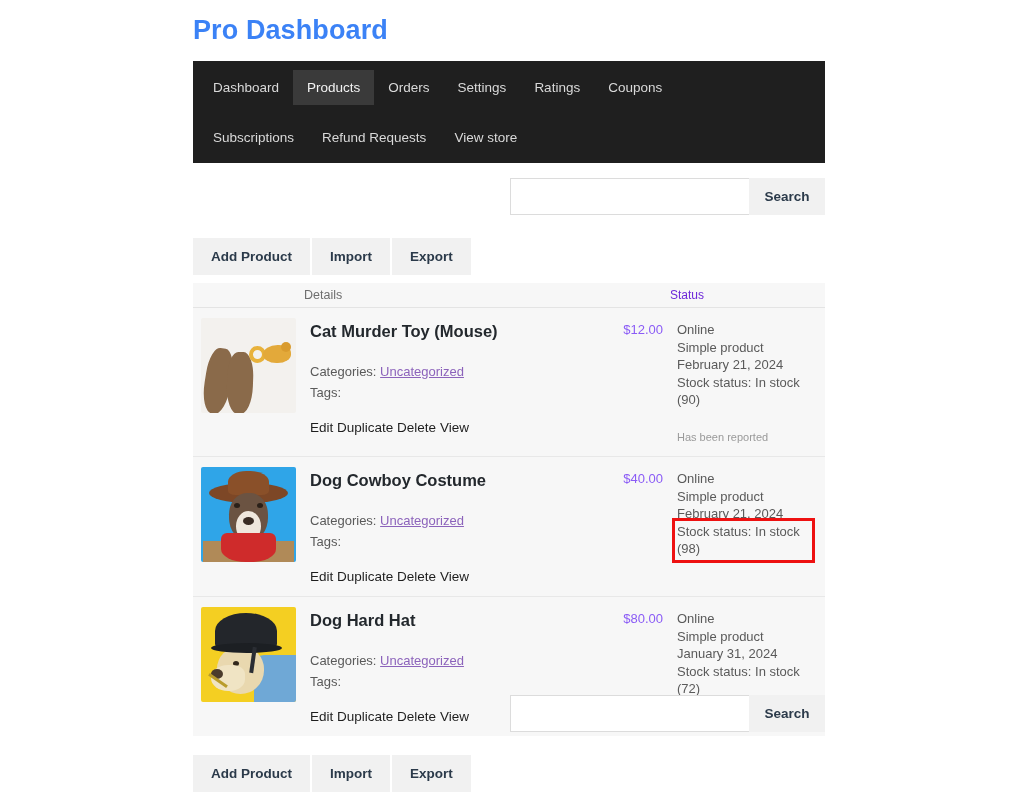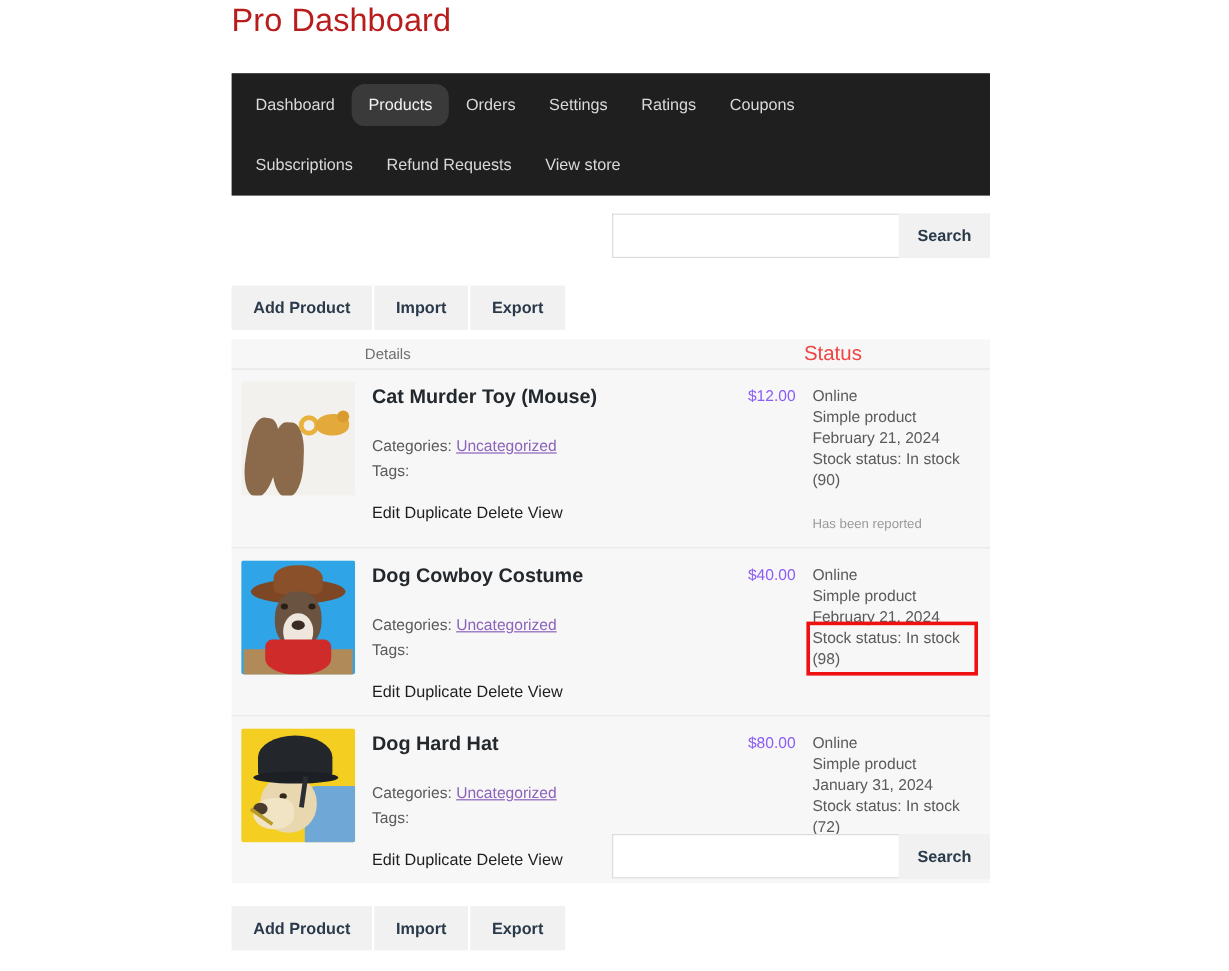--- a/index.html
+++ b/index.html
@@ -17,24 +17,24 @@
     position: relative;
     width: 1024px;
     height: 809px;
     background: #ffffff;
   }
 
   
   .page-title {
     position: absolute;
     left: 193px;
-    top: 0;
+    top: 13px;
     font-size: 27px;
-    font-weight: 400;
-    color: #b91c1c;
+    font-weight: 700;
+    color: #3b82f6;
     letter-spacing: 0.1px;
     line-height: 34px;
   }
 
   
   .navbar {
     position: absolute;
     left: 193px;
     top: 61px;
     width: 632px;
@@ -54,21 +54,20 @@
     line-height: 17px;
     padding: 9px 14px;
     white-space: nowrap;
     cursor: pointer;
     text-decoration: none;
     display: inline-block;
   }
   .nav-item.active {
     background: #3a3a3a;
     color: #f2f2f2;
-    border-radius: 11px;
   }
 
   
   .search-wrap {
     position: absolute;
     display: flex;
     align-items: stretch;
   }
   .search-wrap.top { left: 510px; top: 178px; }
   .search-wrap.bottom { left: 510px; top: 695px; }
@@ -136,22 +135,22 @@
   .th-spacer { width: 111px; flex: none; }
   .th-details {
     flex: 1;
     font-size: 12.5px;
     color: #6e6e6e;
     font-weight: 400;
   }
   .th-status {
     width: 155px;
     flex: none;
-    font-size: 17px;
-    color: #ef4444;
+    font-size: 12px;
+    color: #6d28d9;
     font-weight: 400;
   }
 
   .prow {
     display: flex;
     border-bottom: 1px solid #e8e8e8;
     padding: 10px 0 10px 0;
     min-height: 122px;
     position: relative;
   }

